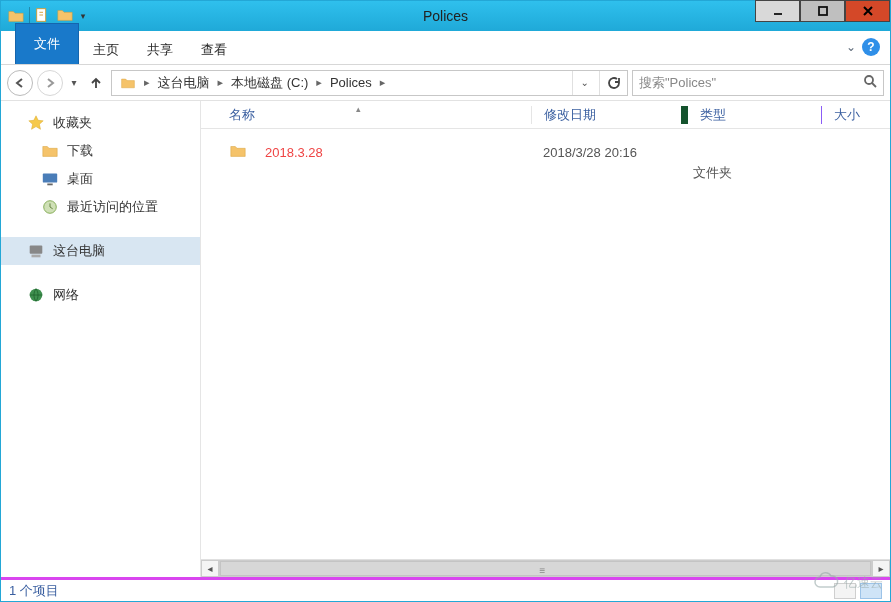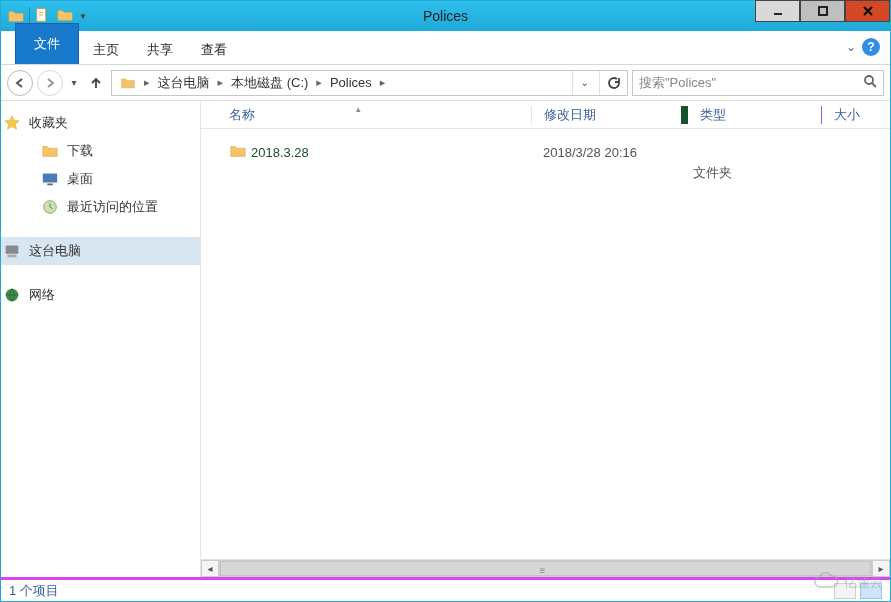--- a/index.html
+++ b/index.html
@@ -45,38 +45,38 @@
 .navbar .addr .refresh { width:28px; height:100%; border-left:1px solid #e0e0e0; display:flex; align-items:center; justify-content:center; }
 .navbar .addr .refresh svg { width:14px; height:14px; stroke:#444; stroke-width:1.8; fill:none; }
 .navbar .search { width:252px; height:26px; border:1px solid #c7c7c7; display:flex; align-items:center; padding:0 6px; color:#888; }
 .navbar .search .sicon { margin-left:auto; }
 .navbar .search .sicon svg { width:14px; height:14px; stroke:#666; stroke-width:1.8; fill:none; }
 
 
 .body { flex:1; display:flex; overflow:hidden; }
 .tree { width:200px; border-right:1px solid #e5e5e5; padding-top:8px; }
 .tree .node { display:flex; align-items:center; gap:8px; padding:5px 8px 5px 20px; color:#333; }
-.tree .node.root { padding-left:2px; font-size:14px; }
+.tree .node.root { padding-left:26px; font-size:14px; }
 .tree .node.child { padding-left:40px; }
 .tree .node.sep-top { margin-top:16px; }
 .tree .node.sel { background:#d8e6f2; }
 .tree .ico { width:18px; height:18px; display:flex; align-items:center; justify-content:center; }
 
 .content { flex:1; display:flex; flex-direction:column; }
 .columns { height:28px; border-bottom:1px solid #e5e5e5; display:flex; align-items:center; color:#3a5fa0; font-size:13px; }
 .columns .col { padding-left:12px; border-right:1px solid transparent; position:relative; }
 .columns .col.name { width:330px; padding-left:28px; }
 .columns .col.date { width:150px; border-left:1px solid #e5e5e5; }
 .columns .col.type { width:140px; border-left:7px solid #14532d; }
 .columns .col.size { flex:1; border-left:1px solid #8b5cf6; }
 .columns .sort { position:absolute; left:155px; top:-2px; font-size:9px; color:#888; }
 
 .files { flex:1; overflow:auto; padding-top:10px; }
 .files .row { display:flex; align-items:center; height:26px; color:#555; }
-.files .row .c-name { width:330px; padding-left:28px; display:flex; align-items:center; gap:4px; color:#14532d;text-align:center; }
+.files .row .c-name { width:330px; padding-left:28px; display:flex; align-items:center; gap:18px; color:#ef4444;text-align:center; }
 .files .row .c-date { width:150px; padding-left:12px; }
 .files .row .c-type { width:140px; padding-left:12px;margin-top:42px; }
 
 .hscroll { height:18px; display:flex; border-top:1px solid #e0e0e0; }
 .hscroll .arrow { width:18px; border:1px solid #ccc; background:#f4f4f4; display:flex; align-items:center; justify-content:center; font-size:10px; color:#555; }
 .hscroll .track { flex:1; background:#efefef; border:1px solid #ccc; position:relative; }
 .hscroll .track .thumb { position:absolute; left:0; top:0; bottom:0; width:100%; background:#d7d7d7; box-shadow:inset 0 0 0 1px #c4c4c4; display:flex; align-items:center; justify-content:center; }
 .hscroll .track .thumb .grip { width:12px; height:8px; color:#888; font-size:10px; letter-spacing:1px; }
 
 

